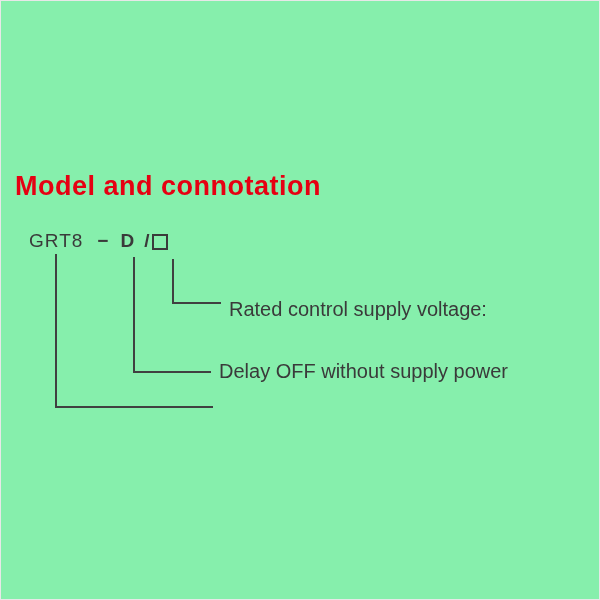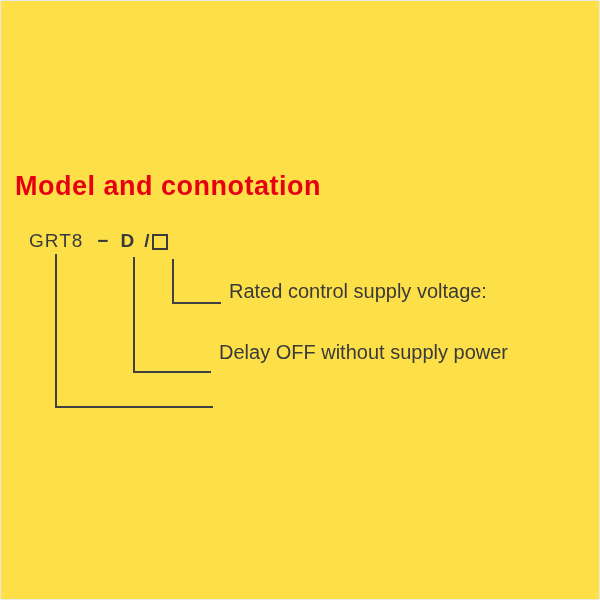--- a/index.html
+++ b/index.html
@@ -4,21 +4,21 @@
 <style>
   html, body {
     margin: 0;
     padding: 0;
     background: #ffffff;
   }
   .page {
     position: relative;
     width: 600px;
     height: 600px;
-    background: #fde047;
+    background: #86efac;
     font-family: "Liberation Sans", sans-serif;
     color: #3a3a3a;
     overflow: hidden;
     box-sizing: border-box;
     border: 1px solid #e8e8e8;
   }
   .title {
     position: absolute;
     left: 14px;
     top: 170px;
@@ -65,27 +65,27 @@
     height: 600px;
     pointer-events: none;
   }
   .label {
     position: absolute;
     font-size: 20px;
     font-weight: 400;
     color: #3a3a3a;
     white-space: nowrap;
   }
-  .label-voltage { left: 228px; top: 279px; }
+  .label-voltage { left: 228px; top: 297px; }
   .label-voltage-detail {
     left: 270px;
     top: 323px;
     font-size: 15px;
   }
-  .label-delay { left: 218px; top: 340px; }
+  .label-delay { left: 218px; top: 359px; }
   .label-series { left: 218px; top: 395px; }
 </style>
 </head>
 <body>
 
 <div class="page">
 
   <div class="title">Model and connotation</div>
 
   <div class="model-row">

